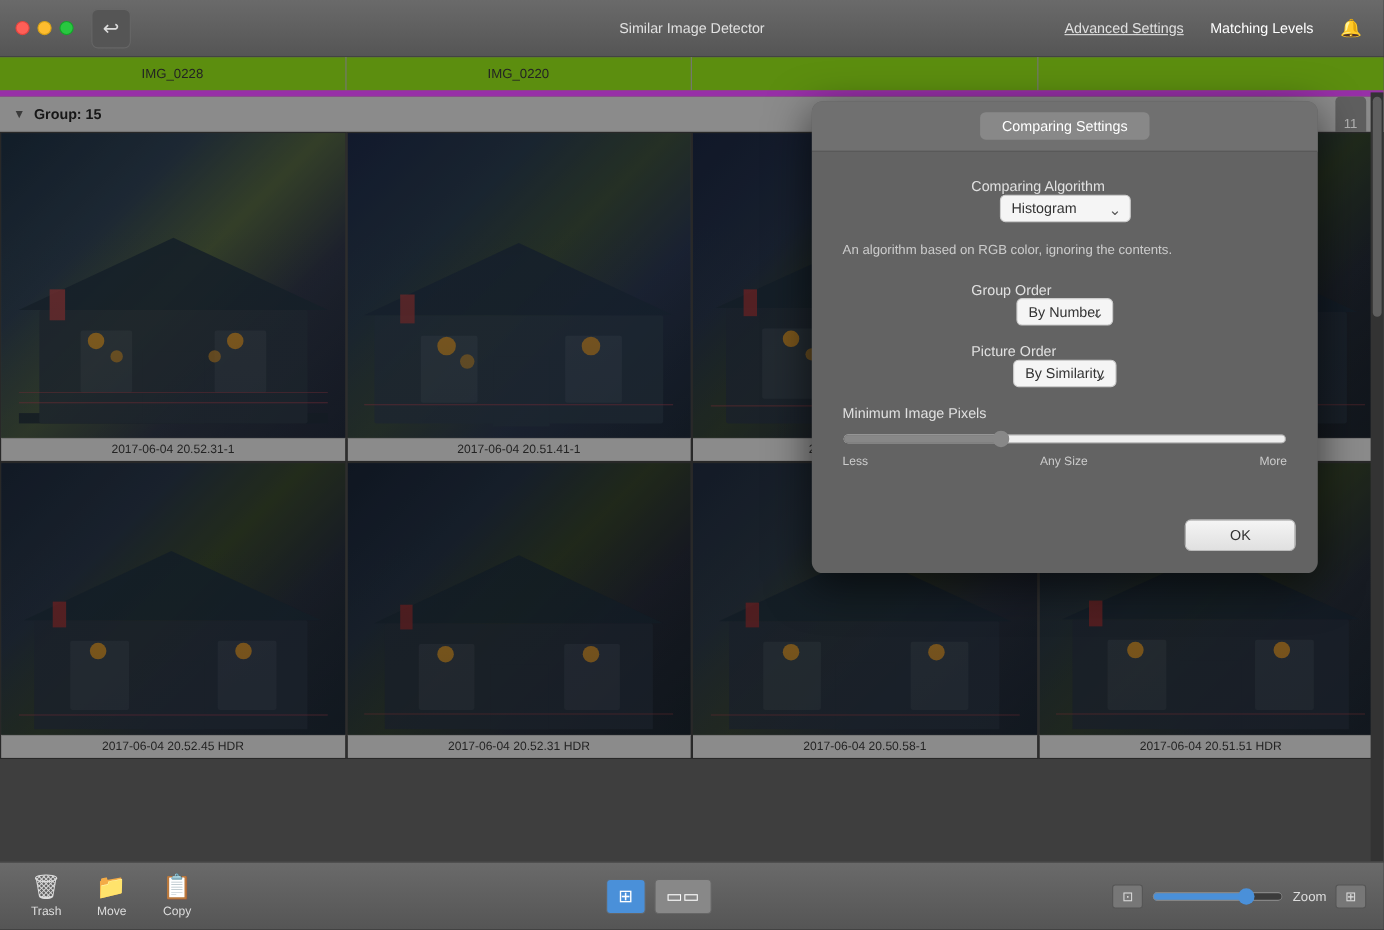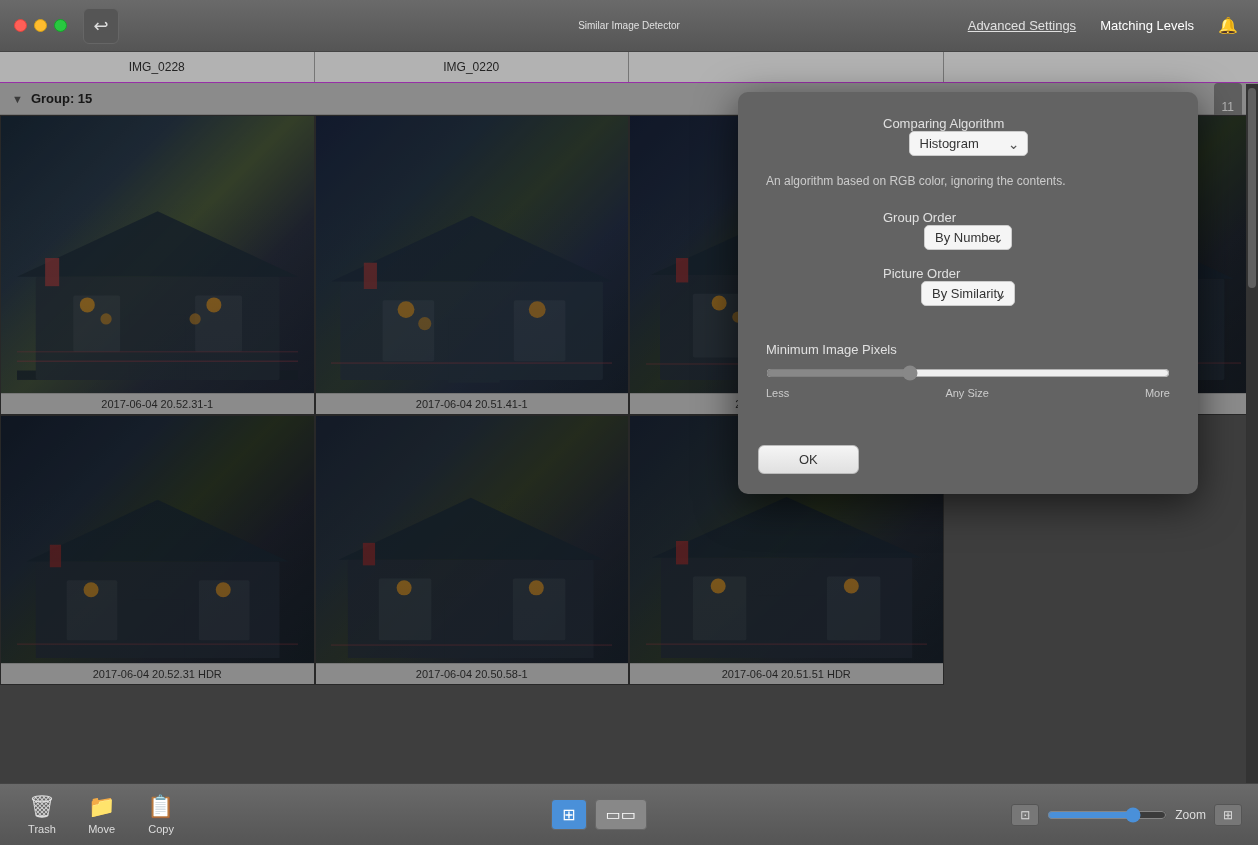--- a/index.html
+++ b/index.html
@@ -32,21 +32,21 @@
       border-radius: 50%;
     }
     .tl-close { background: #ff5f57; border: 1px solid #e0443e; }
     .tl-min { background: #febc2e; border: 1px solid #d4a017; }
     .tl-max { background: #28c840; border: 1px solid #14a329; }
     .title-bar-title {
       position: absolute;
       left: 50%;
       transform: translateX(-50%);
       color: #e0e0e0;
-      font-size: 10px;
+      font-size: 13px;
     }
     .back-btn {
       width: 36px;
       height: 36px;
       background: #555;
       border-radius: 6px;
       display: flex;
       align-items: center;
       justify-content: center;
       margin-left: 16px;
@@ -326,21 +326,21 @@
       display: flex;
       justify-content: space-between;
       margin-top: 2px;
     }
     .slider-label {
       font-size: 11px;
       color: #ccc;
     }
     .modal-footer {
       display: flex;
-      justify-content: flex-start;
+      justify-content: flex-end;
       padding: 10px 20px 20px;
     }
     .ok-button {
       background: linear-gradient(180deg, #f5f5f5 0%, #e0e0e0 100%);
       border: 1px solid #bbb;
       border-radius: 6px;
       padding: 6px 40px;
       font-size: 13px;
       color: #333;
       cursor: pointer;
@@ -369,22 +369,22 @@
       width: 8px;
       height: 200px;
       background: #888;
       border-radius: 4px;
       margin: 4px auto;
     }
 
     .img-header-row {
       display: grid;
       grid-template-columns: repeat(4, 1fr);
-      background: #ffffff;
-      border-bottom: 1px solid #d946ef;
+      background: #84cc16;
+      border-bottom: 6px solid #d946ef;
     }
     .img-col-label {
       text-align: center;
       font-size: 12px;
       color: #333;
       padding: 8px 4px;
       border-right: 1px solid #aaa;
     }
     .img-col-label:last-child { border-right: none; }
   </style>
@@ -492,20 +492,36 @@
           <rect x="33" y="83" width="13" height="25" fill="#a82828" opacity="0.75"></rect>
           <line x1="0" y1="192" x2="300" y2="192" stroke="#c04048" strokewidth="3" opacity="0.6"></line>
         </svg>
       </div>
       <div class="photo-label">2017-06-04 20.51.41 HDR</div>
     </div>
   </div>
 
   <div class="photo-grid" style="height:270px;">
     <div class="photo-cell">
+      <div class="photo-img" style="background: linear-gradient(135deg, #1a2535 0%, #243040 30%, #323f28 50%, #222935 70%, #131d28 100%);">
+        <svg class="house-svg" viewBox="0 0 300 200" xmlns="http://www.w3.org/2000/svg">
+          <rect x="15" y="100" width="265" height="110" fill="#262f3e" rx="2"></rect>
+          <polygon points="5,100 148,33 293,100" fill="#1c2b38"></polygon>
+          <rect x="50" y="120" width="57" height="67" fill="#363f4e" rx="2"></rect>
+          <rect x="193" y="120" width="57" height="67" fill="#363f4e" rx="2"></rect>
+          <rect x="120" y="140" width="60" height="70" fill="#262f3e"></rect>
+          <circle cx="77" cy="130" r="8" fill="#f5a020" opacity="0.9"></circle>
+          <circle cx="218" cy="130" r="8" fill="#f5a020" opacity="0.9"></circle>
+          <rect x="33" y="82" width="13" height="25" fill="#b02e2e" opacity="0.8"></rect>
+          <line x1="0" y1="192" x2="300" y2="192" stroke="#c84050" strokewidth="3" opacity="0.65"></line>
+        </svg>
+      </div>
+      <div class="photo-label">2017-06-04 20.52.45 HDR</div>
+    </div>
+    <div class="photo-cell">
       <div class="photo-img" style="background: linear-gradient(135deg, #162030 0%, #202c3c 30%, #2e3a26 50%, #202430 70%, #101820 100%);">
         <svg class="house-svg" viewBox="0 0 300 200" xmlns="http://www.w3.org/2000/svg">
           <rect x="20" y="103" width="260" height="107" fill="#242d3a" rx="2"></rect>
           <polygon points="10,103 150,37 290,103" fill="#1a2834"></polygon>
           <rect x="53" y="123" width="54" height="64" fill="#343d4a" rx="2"></rect>
           <rect x="194" y="123" width="54" height="64" fill="#343d4a" rx="2"></rect>
           <rect x="123" y="143" width="56" height="68" fill="#242d3a"></rect>
           <circle cx="79" cy="133" r="8" fill="#f5a020" opacity="0.87"></circle>
           <circle cx="220" cy="133" r="8" fill="#f5a020" opacity="0.87"></circle>
           <rect x="35" y="85" width="12" height="24" fill="#a82828" opacity="0.75"></rect>
@@ -547,20 +563,23 @@
       <div class="photo-label">2017-06-04 20.51.51 HDR</div>
     </div>
   </div>
 
   <div class="scrollbar">
     <div class="scrollbar-thumb"></div>
   </div>
 
   <div class="modal-overlay">
     <div class="modal-dialog">
+      <div class="modal-tab-bar">
+        <div class="modal-tab">Comparing Settings</div>
+      </div>
       <div class="modal-body">
 
         <div class="modal-row">
           <span class="modal-row-label">Comparing Algorithm</span>
           <div class="select-wrapper">
             <select class="modal-select">
               <option>Histogram</option>
               <option>Perceptual Hash</option>
               <option>Exact Match</option>
             </select>
@@ -584,21 +603,21 @@
           <div class="select-wrapper">
             <select class="modal-select">
               <option>By Similarity</option>
               <option>By Date</option>
               <option>By Name</option>
             </select>
           </div>
         </div>
 
         <div class="modal-row" style="align-items:flex-start; flex-direction:column;">
-          <span class="modal-row-label" style="margin-bottom:8px;margin-top:20px;">Minimum Image Pixels</span>
+          <span class="modal-row-label" style="margin-bottom:8px;">Minimum Image Pixels</span>
           <div class="slider-section" style="width:100%;">
             <input type="range" class="slider-track" min="0" max="100" value="35" style="width: 100%;">
             <div class="slider-labels">
               <span class="slider-label">Less</span>
               <span class="slider-label">Any Size</span>
               <span class="slider-label">More</span>
             </div>
           </div>
         </div>
       </div>

